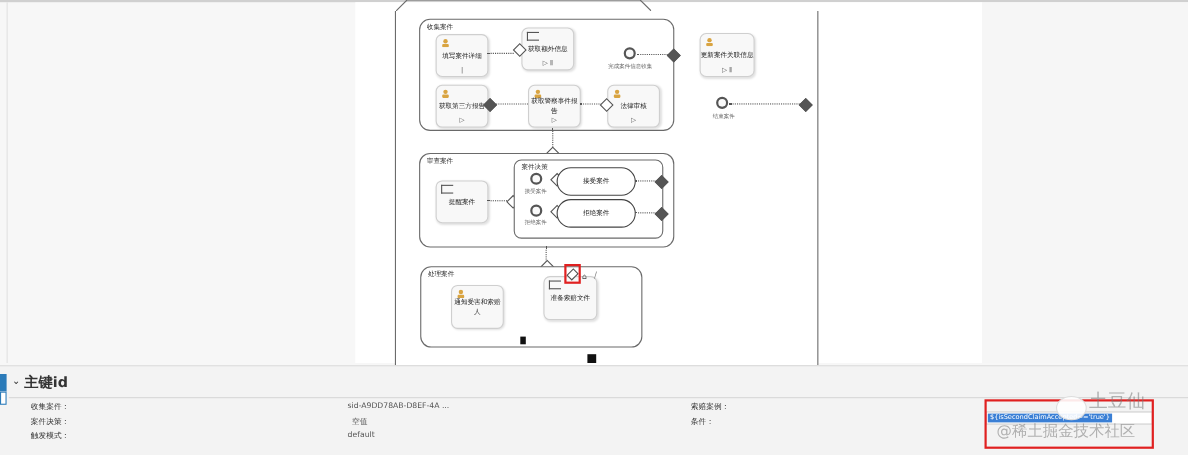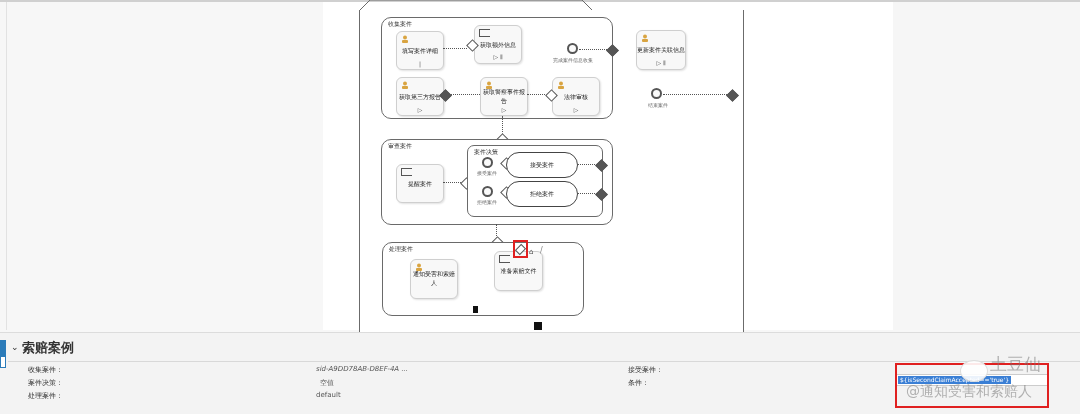--- a/index.html
+++ b/index.html
@@ -169,32 +169,32 @@
 <div class="hl-box" style="left:513px;top:240px;width:11px;height:14px;"></div>
 <span style="position:absolute;left:529px;top:248px;font-size:7px;color:#444;">⌂</span>
 <span style="position:absolute;left:540px;top:246px;font-size:8px;color:#888;">/</span>
 <div class="sq" style="left:473px;top:306px;width:5px;height:7px;"></div>
 <div class="sq" style="left:534px;top:322px;width:8px;height:8px;"></div>
 
 <div class="props"></div>
 <div class="props-left-edge"></div>
 <div class="props-left-edge2"></div>
 <span class="props-chevron">⌄</span>
-<span class="props-header" style="left:22px;">索赔案例</span>
+<span class="props-header" style="left:22px;">主键id</span>
 <div class="props-divider"></div>
 
 <span class="plabel" style="left:28px;top:365px;">收集案件：</span>
-<span class="pval" style="left:316px;top:365px;font-style:italic;">sid-A9DD78AB-D8EF-4A ...</span>
+<span class="pval" style="left:316px;top:365px;">sid-A9DD78AB-D8EF-4A ...</span>
 <span class="plabel" style="left:28px;top:378px;">案件决策：</span>
 <span class="pval" style="left:320px;top:378px;">空值</span>
-<span class="plabel" style="left:28px;top:391px;">处理案件：</span>
+<span class="plabel" style="left:28px;top:391px;">触发模式：</span>
 <span class="pval" style="left:316px;top:391px;">default</span>
 
-<span class="plabel" style="left:628px;top:365px;">接受案件：</span>
+<span class="plabel" style="left:628px;top:365px;">索赔案例：</span>
 <span class="plabel" style="left:628px;top:378px;">条件：</span>
 <div class="cond-field">
   <span class="cond-sel">${isSecondClaimAccepted=='true'}</span>
 </div>
 <div class="hl-box" style="left:895px;top:363px;width:150px;height:41px;"></div>
 
 <div class="wm-bubble"></div>
 <span class="wm-text" style="left:990px;top:353px;font-size:17px;">土豆仙</span>
-<span class="wm-text" style="left:906px;top:383px;font-size:14px;">@通知受害和索赔人</span>
+<span class="wm-text" style="left:906px;top:383px;font-size:14px;">@稀土掘金技术社区</span>
 
 </body></html>

